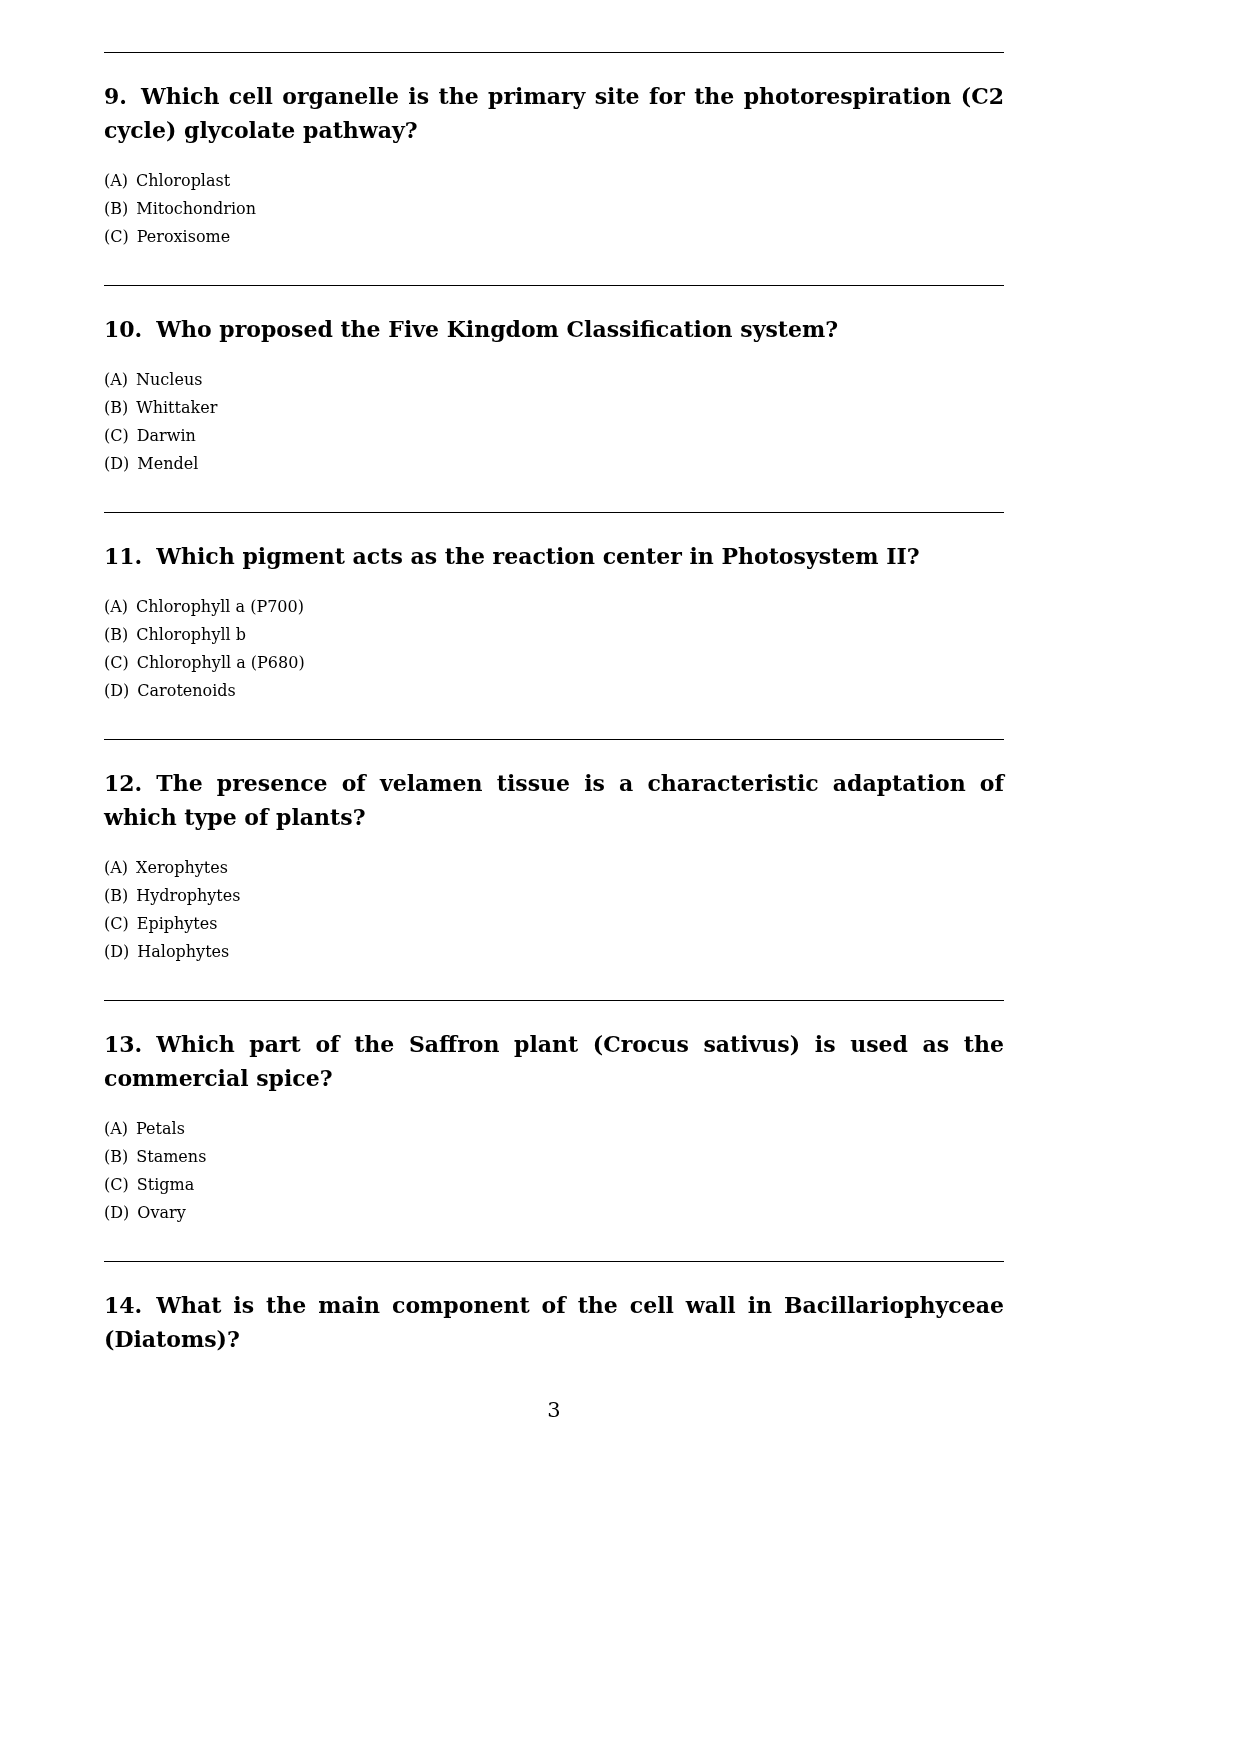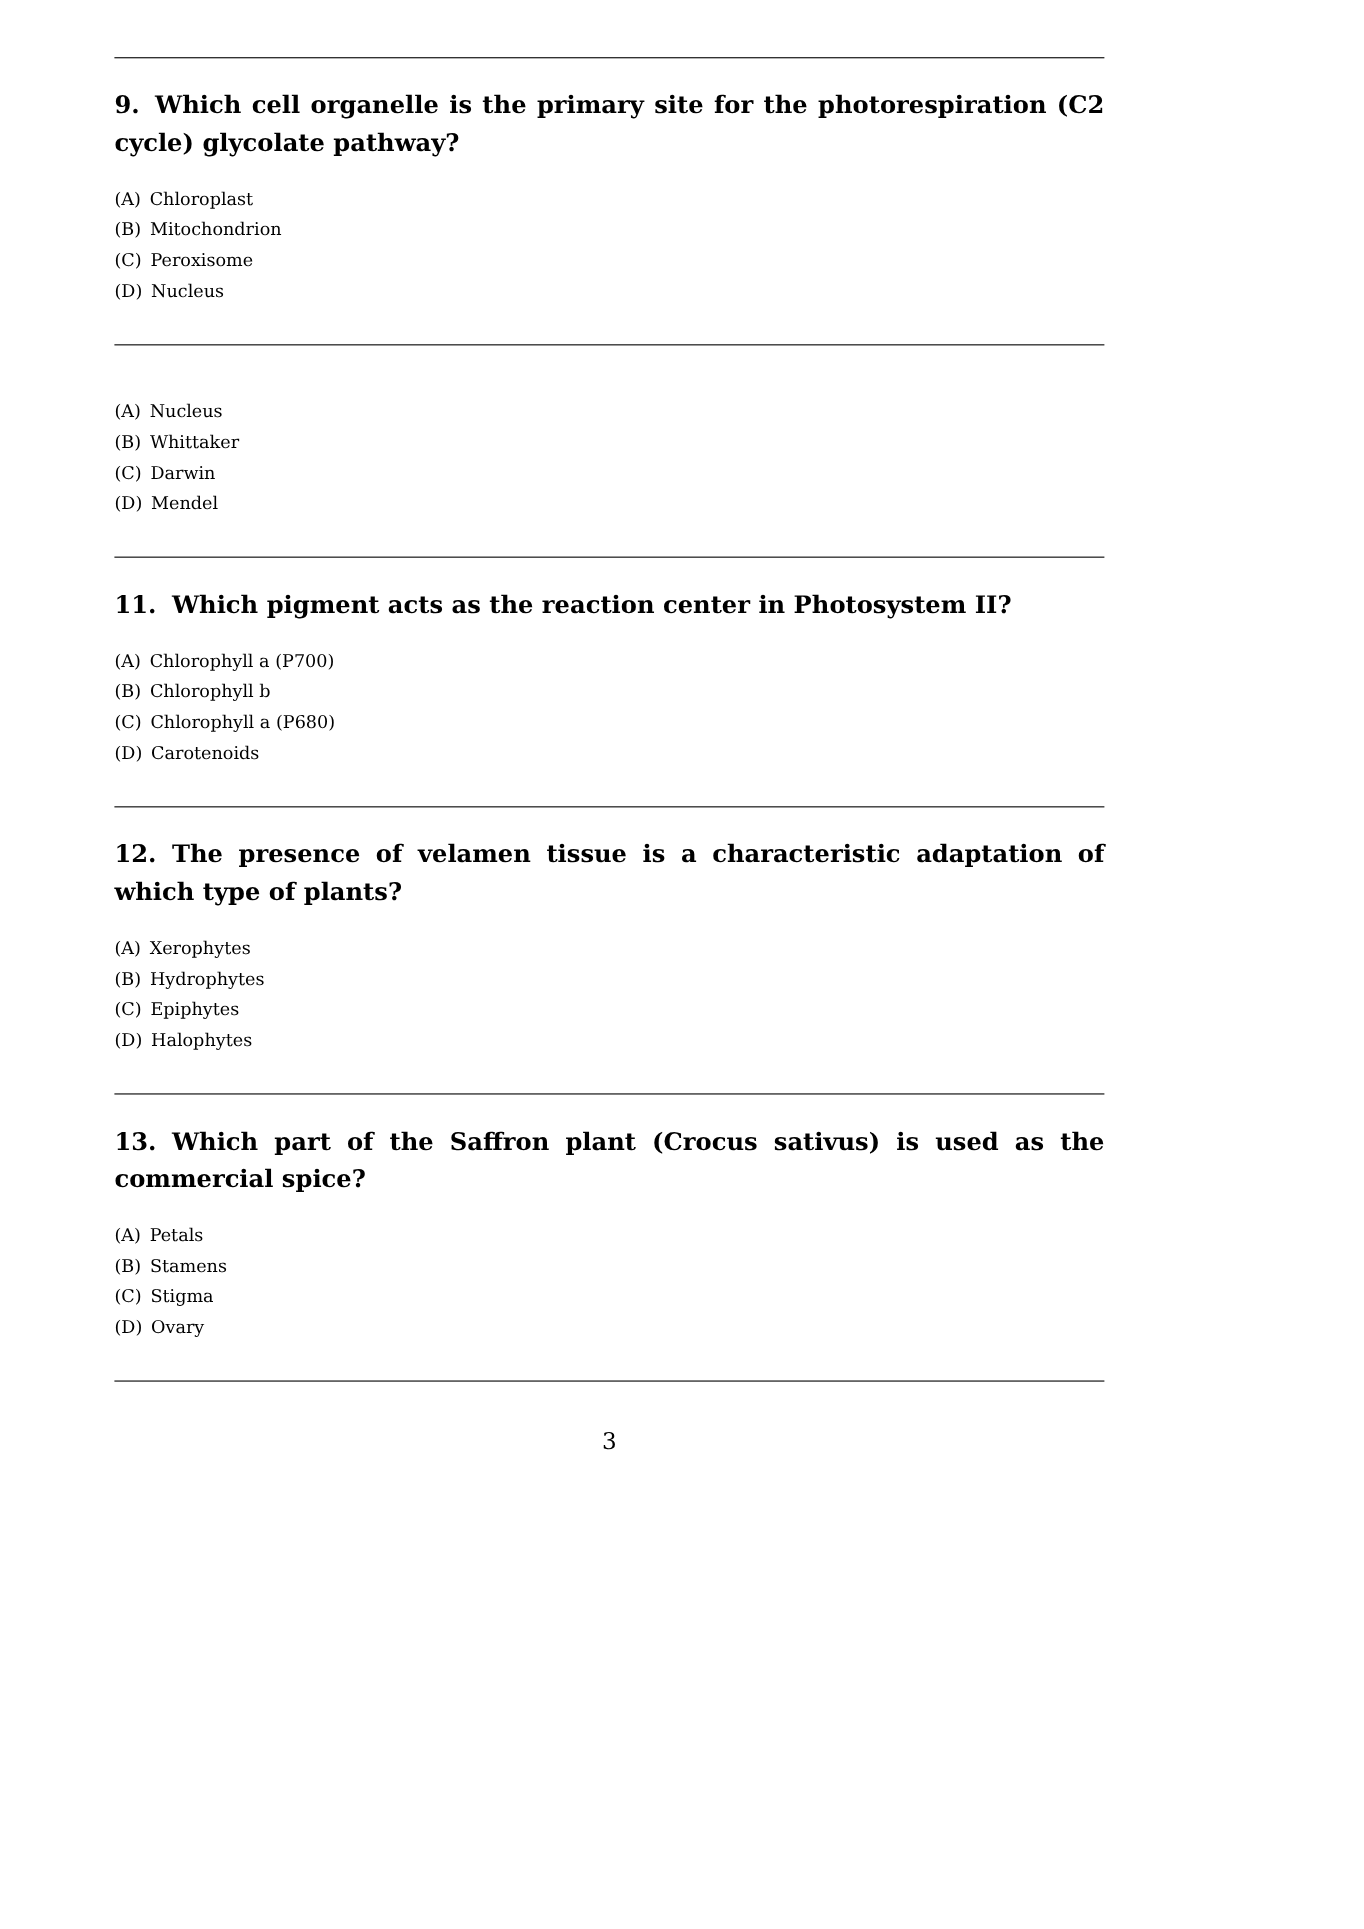--- a/index.html
+++ b/index.html
@@ -70,28 +70,28 @@
     <div class="options">
       <div class="option">
         <span class="opt-label">(A)</span><span class="opt-text">Chloroplast</span>
       </div>
       <div class="option">
         <span class="opt-label">(B)</span><span class="opt-text">Mitochondrion</span>
       </div>
       <div class="option">
         <span class="opt-label">(C)</span><span class="opt-text">Peroxisome</span>
       </div>
-      <div class="option">
-        <span class="opt-label">(D)</span><span class="opt-text">Nucleus</span>
-      </div>
     </div>
   </section>
 
   <hr class="divider">
   <section class="question">
+    <div class="q-title">
+      <span class="q-num">10.</span><span class="q-text">Who proposed the Five Kingdom Classification system?</span>
+    </div>
     <div class="options">
       <div class="option">
         <span class="opt-label">(A)</span><span class="opt-text">Nucleus</span>
       </div>
       <div class="option">
         <span class="opt-label">(B)</span><span class="opt-text">Whittaker</span>
       </div>
       <div class="option">
         <span class="opt-label">(C)</span><span class="opt-text">Darwin</span>
       </div>
@@ -158,16 +158,21 @@
       <div class="option">
         <span class="opt-label">(C)</span><span class="opt-text">Stigma</span>
       </div>
       <div class="option">
         <span class="opt-label">(D)</span><span class="opt-text">Ovary</span>
       </div>
     </div>
   </section>
 
   <hr class="divider">
+  <section class="question last">
+    <div class="q-title">
+      <span class="q-num">14.</span><span class="q-text">What is the main component of the cell wall in Bacillariophyceae (Diatoms)?</span>
+    </div>
+  </section>
 
 </div>
 
 <div class="page-number">3</div>
 
 </body></html>

